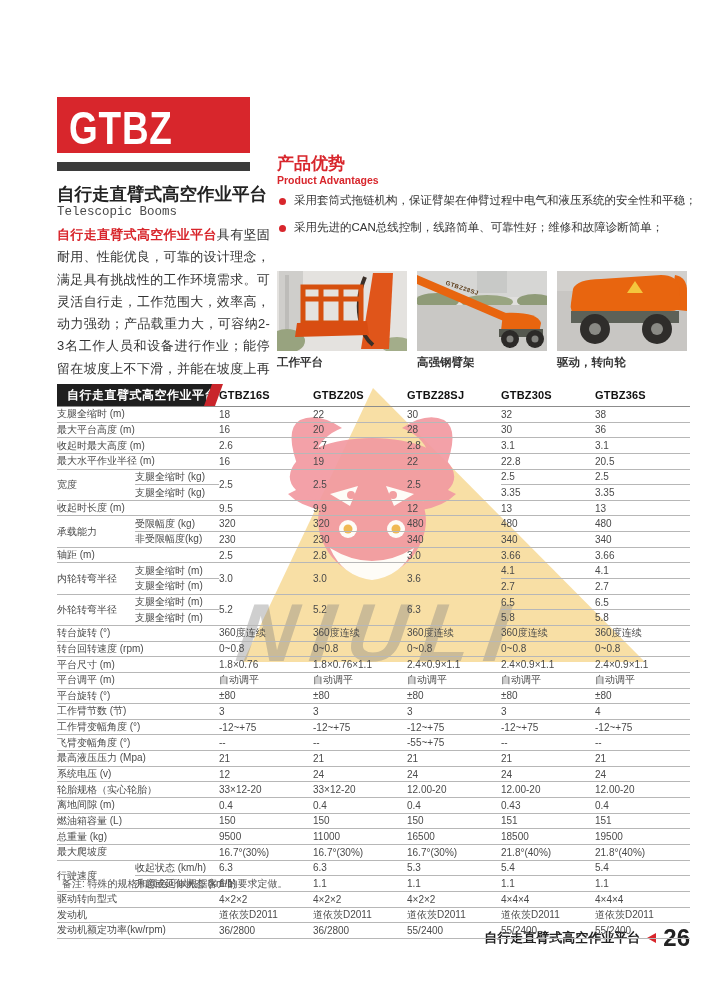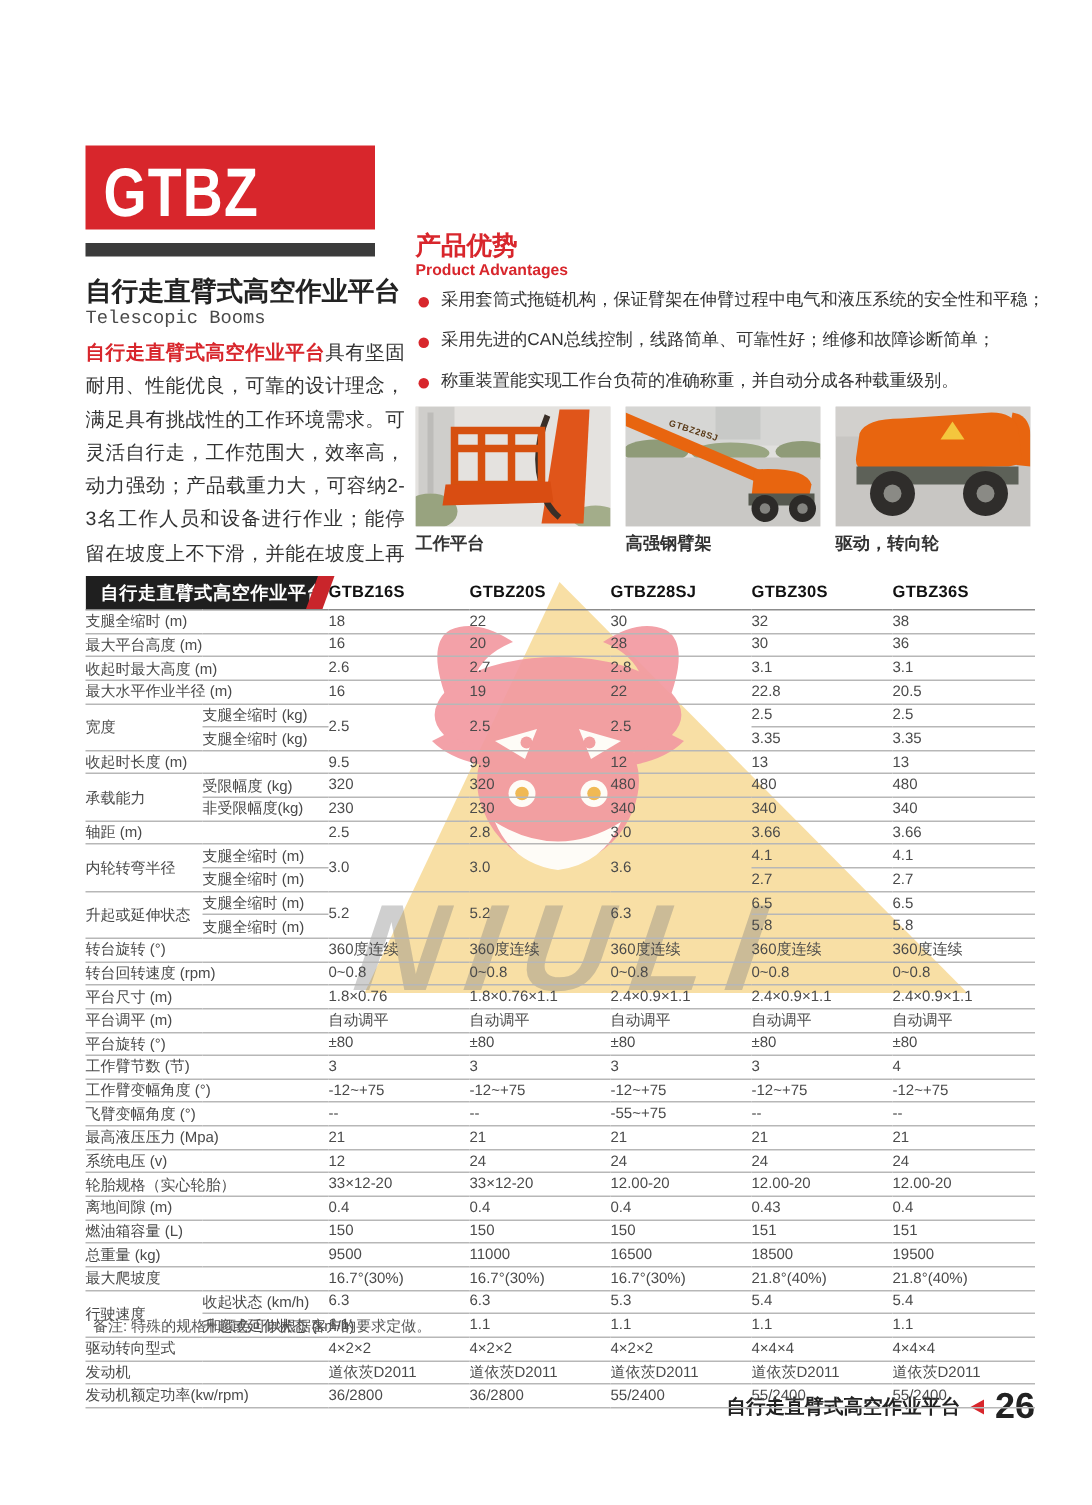--- a/index.html
+++ b/index.html
@@ -101,24 +101,20 @@
   <div class="adv-title">产品优势</div>
   <div class="adv-sub">Product Advantages</div>
   <div class="adv-list">
     <div class="adv-item">
         <span class="adv-bullet"></span>
         <span>采用套筒式拖链机构，保证臂架在伸臂过程中电气和液压系统的安全性和平稳；</span>
       </div>
     <div class="adv-item">
         <span class="adv-bullet"></span>
         <span>采用先进的CAN总线控制，线路简单、可靠性好；维修和故障诊断简单；</span>
-      </div>
-    <div class="adv-item">
-        <span class="adv-bullet"></span>
-        <span>称重装置能实现工作台负荷的准确称重，并自动分成各种载重级别。</span>
       </div>
   </div>
 
   <div class="photos">
     <div class="photo">
       <div class="photo-img">
         <svg width="130" height="80" viewBox="0 0 130 80">
           <rect width="130" height="80" fill="#e4e2df"></rect>
           <rect x="2" y="0" width="24" height="62" fill="#cfcecb"></rect>
           <rect x="8" y="4" width="4" height="54" fill="#bdbcb9"></rect>
@@ -290,21 +286,21 @@
             <td class="val" rowspan="2">3.6</td>
             <td class="val">4.1</td>
             <td class="val">4.1</td>
           </tr>
           <tr>
             <td class="sub">支腿全缩时 (m)</td>
             <td class="val">2.7</td>
             <td class="val">2.7</td>
           </tr>
           <tr>
-            <td class="lbl" rowspan="2">升起或延伸状态</td>
+            <td class="lbl" rowspan="2">外轮转弯半径</td>
             <td class="sub">支腿全缩时 (m)</td>
             <td class="val" rowspan="2">5.2</td>
             <td class="val" rowspan="2">5.2</td>
             <td class="val" rowspan="2">6.3</td>
             <td class="val">6.5</td>
             <td class="val">6.5</td>
           </tr>
           <tr>
             <td class="sub">支腿全缩时 (m)</td>
             <td class="val">5.8</td>

